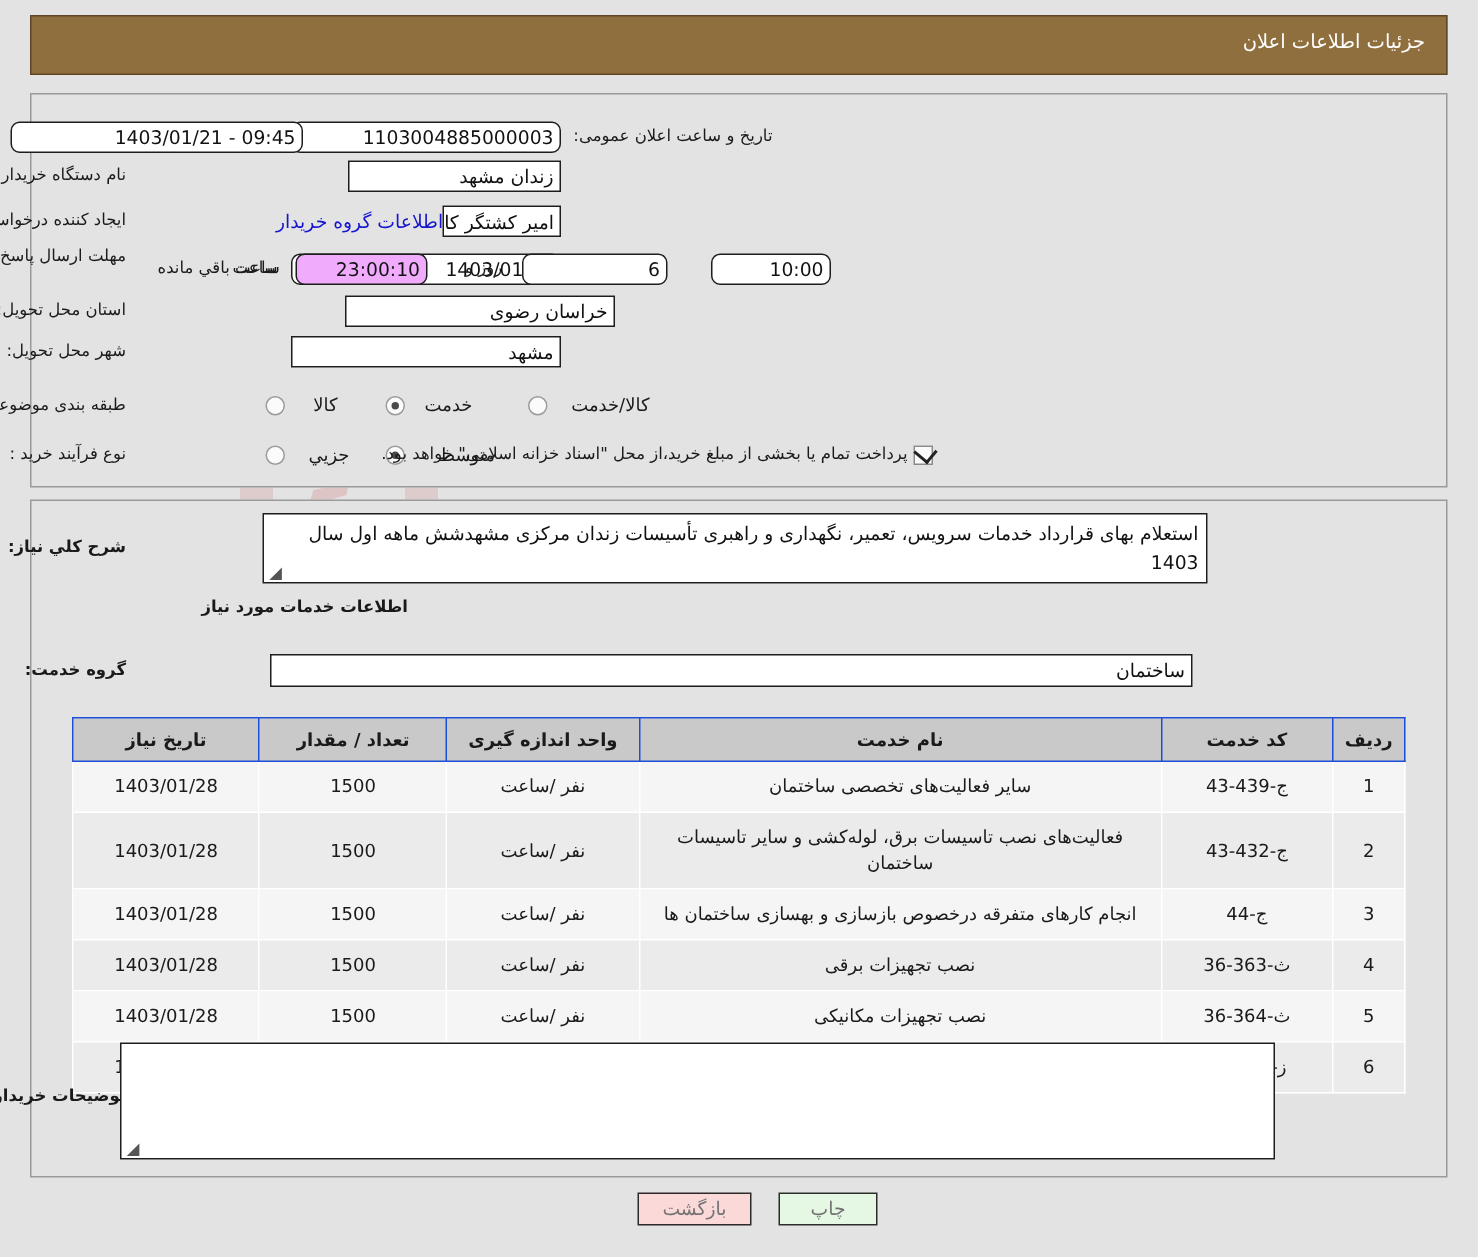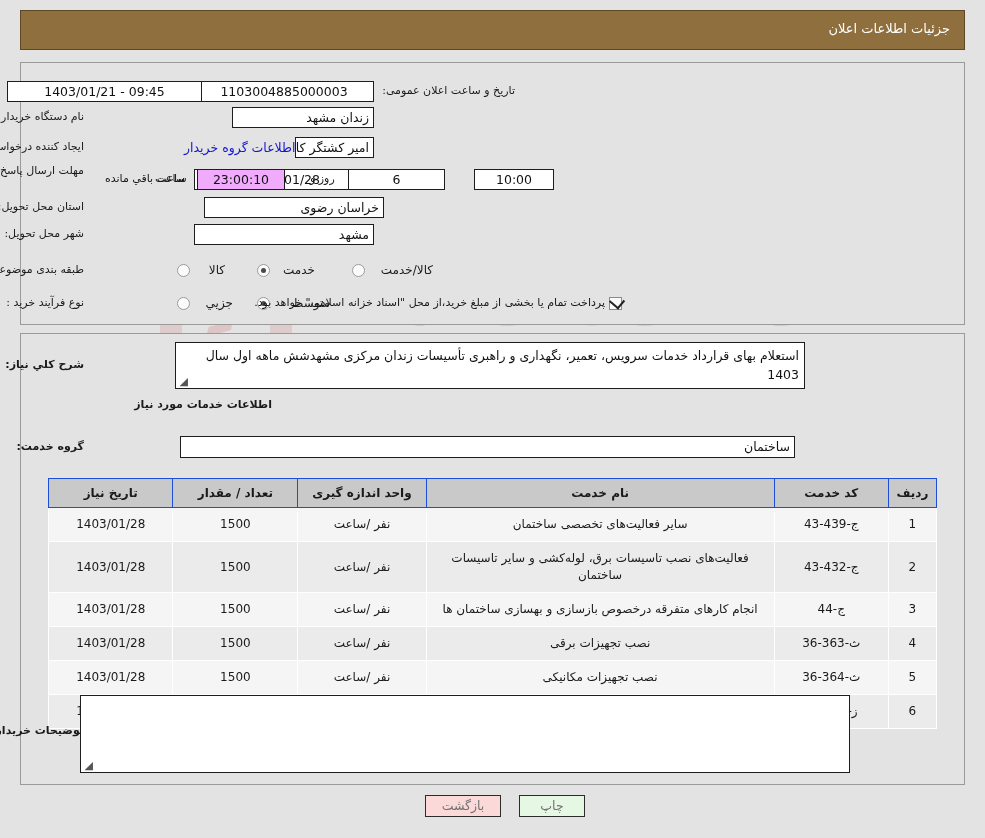--- a/index.html
+++ b/index.html
@@ -126,21 +126,21 @@
     border: 1px solid #1d1d1d;
     font-size: 12.5px;
     color: #111;
     padding: 1px 4px 0 4px;
     line-height: 17px;
     white-space: nowrap;
     overflow: hidden;
     font-family: "DejaVu Sans", sans-serif;
     z-index: 9;
   }
-  .fld.center { text-align: center; }
+  .fld.center { text-align: right; border-radius: 6px; }
   .fld.right  { text-align: right; }
   .fld.cream  { background: #f0abfc; }
   .link {
     position: absolute;
     font-size: 12.5px;
     color: #1515d0;
     white-space: nowrap;
     cursor: pointer;
     font-family: "DejaVu Sans", sans-serif;
     z-index: 9;
@@ -298,21 +298,21 @@
   <div class="lbl" style="right:901px; top:164px;">مهلت ارسال پاسخ: تا تاریخ:</div>
   <div class="fld center" style="right:611px; top:169px; width:180px; height:21px;">1403/01/28</div>
   <div class="lbl" style="right:800px; top:172px; left:549px;">ساعت</div>
   <div class="fld center" style="left:474px; top:169px; width:80px; height:21px;">10:00</div>
   <div class="fld center" style="left:348px; top:169px; width:97px; height:21px;">6</div>
   <div class="lbl" style="left:310px; top:172px;">روز و</div>
   <div class="fld center cream" style="left:197px; top:169px; width:88px; height:21px;">23:00:10</div>
   <div class="lbl" style="left:105px; top:172px;">ساعت باقي مانده</div>
 
   <div class="lbl" style="right:901px; top:200px;">استان محل تحویل:</div>
-  <div class="fld right" style="right:601px; top:197px; width:180px; height:21px;">خراسان رضوی</div>
+  <div class="fld right" style="right:575px; top:197px; width:180px; height:21px;">خراسان رضوی</div>
 
   <div class="lbl" style="right:901px; top:227px;">شهر محل تحویل:</div>
   <div class="fld right" style="right:611px; top:224px; width:180px; height:21px;">مشهد</div>
 
   <div class="lbl" style="right:901px; top:263px;">طبقه بندی موضوعی:</div>
   <div class="radio" style="right:795px; top:264px;"></div>
   <div class="lbl sm" style="right:760px; top:263px;">کالا</div>
   <div class="radio on" style="right:715px; top:264px;"></div>
   <div class="lbl sm" style="right:670px; top:263px;">خدمت</div>
   <div class="radio" style="right:620px; top:264px;"></div>

